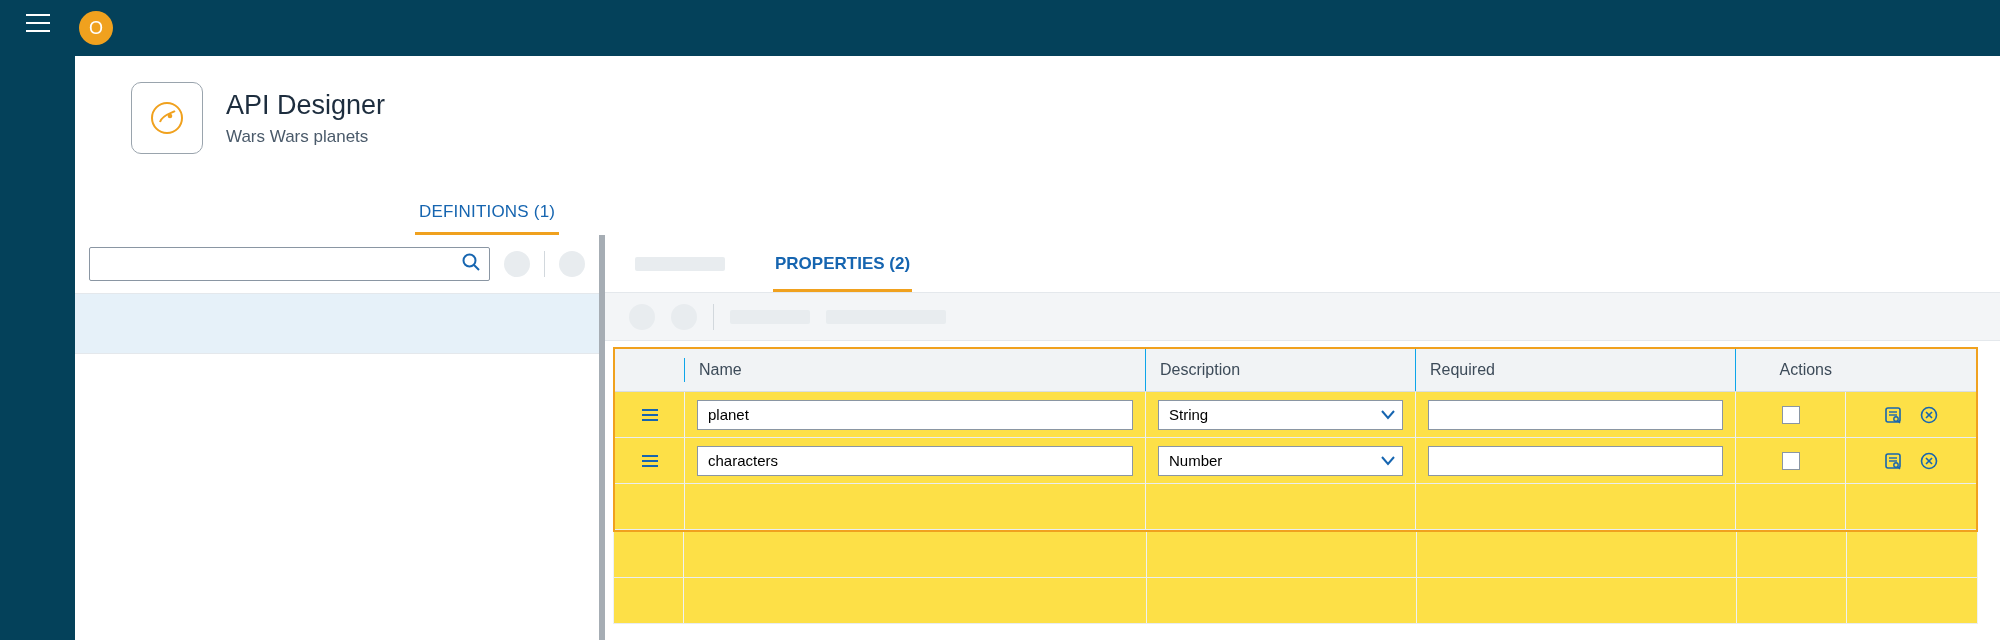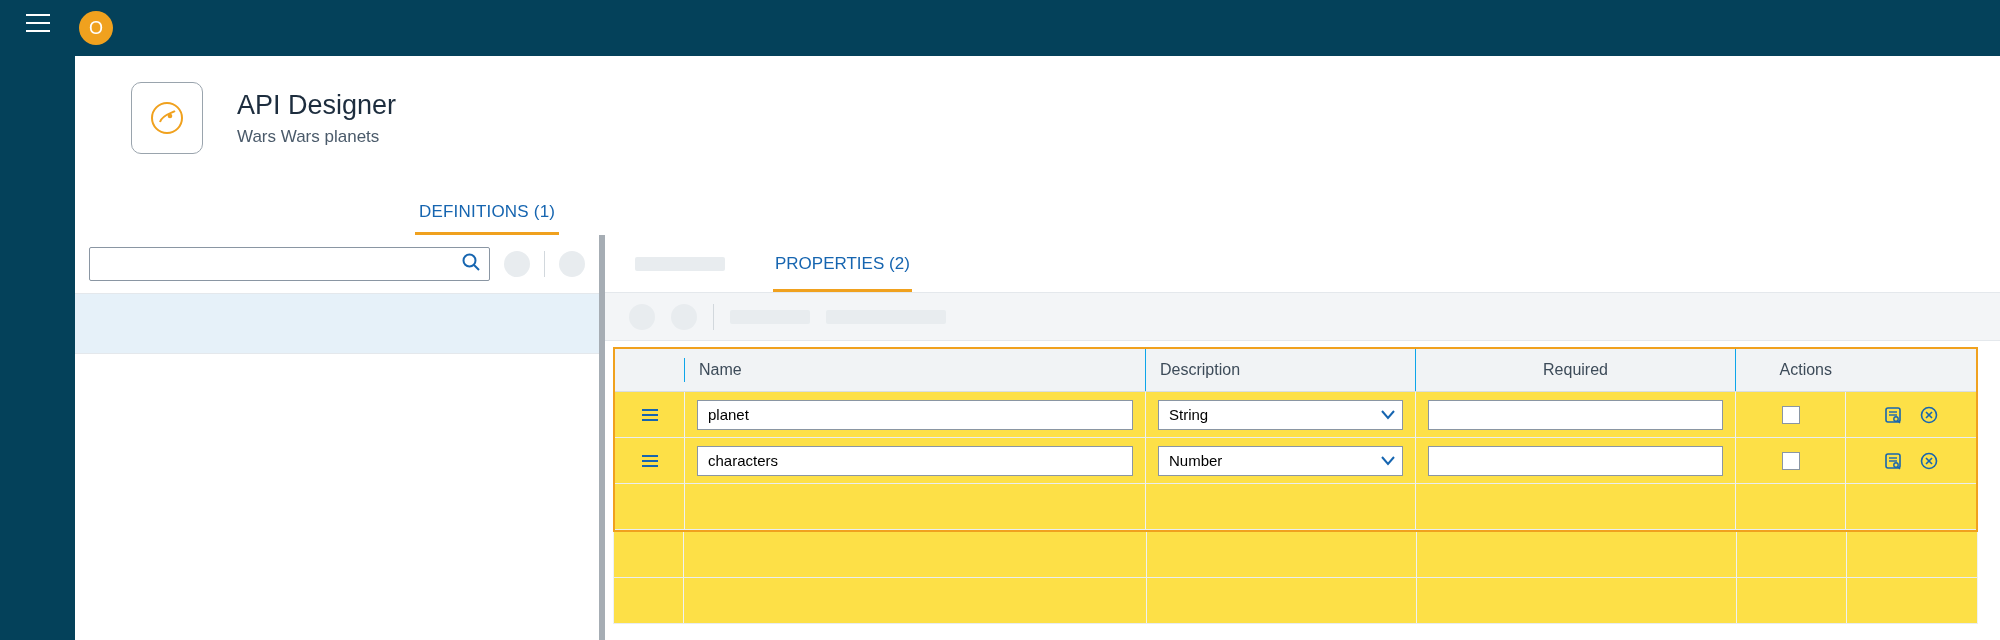--- a/index.html
+++ b/index.html
@@ -38,21 +38,21 @@
     display:flex; align-items:center; justify-content:center;
     color: #fff; font-size:18px; font-weight:400;
     margin-left: 4px;
   }
 
   .header {
     background: #fff;
     padding: 26px 40px 0 40px;
     border-bottom: none;
   }
-  .header-row { display:flex; align-items:center; gap: 34px; margin-bottom: 30px; padding-left: 16px; }
+  .header-row { display:flex; align-items:center; gap: 23px; margin-bottom: 30px; padding-left: 16px; }
   .header-icon {
     width: 72px; height: 72px;
     border: 1.5px solid #9aa4ad; border-radius: 10px;
     display:flex; align-items:center; justify-content:center;
   }
   .header-titles h1 { font-size: 27px; font-weight: 400; color:#1d2d3e; margin-bottom: 6px;}
   .header-titles .subtitle { font-size: 17px; color:#4a5a6a; }
 
   .tabs-row { display:flex; padding-left: 300px; margin-top: 40px; }
   .tab {
@@ -101,21 +101,21 @@
 
   .detail {
     flex:1; background:#fff; display:flex; flex-direction:column; min-width:0;
   }
   .detail-tabs {
     height:58px; display:flex; align-items:center; padding:0 30px; gap: 48px;
     border-bottom:1px solid #e4e8ec;
   }
   .ph-bar { height:14px; background:#e8ecef; border-radius:2px; }
   .detail-tab {
-    color:#1665b0; font-size:17px; font-weight:400;
+    color:#1665b0; font-size:17px; font-weight:700;
     padding: 18px 2px 15px 2px;
     border-bottom: 3px solid transparent;
   }
   .detail-tab.active { border-bottom-color:#f0a11e; }
 
   .detail-toolbar {
     height:48px; background:#f3f5f7;
     display:flex; align-items:center; padding:0 24px; gap:16px;
     border-bottom:1px solid #e4e8ec;
   }
@@ -128,21 +128,21 @@
     display:grid;
     grid-template-columns: 70px 1fr 270px 320px 110px 130px;
     align-items:center;
   }
   .grid-head {
     background:#f1f3f5; color:#3d4b59; font-size:16px;
     border-bottom:1px solid #d8dde2;
   }
   .grid-head > div { padding:12px 14px; border-right:1px solid #0ea5e9; }
   .grid-head > div:last-child { border-right:none; text-align:right;}
-  .grid-head .col-req, .grid-head .col-act { text-align:center; }
+  .grid-head .col-req, .grid-head .col-act { text-align:left; }
 
   .grid-row { background:#fde047; border-bottom:1px solid #e9edf0; height:46px;}
   .grid-row > div { padding:0 12px; border-right:1px solid #eef1f4; height:100%; display:flex; align-items:center;}
   .grid-row > div:last-child { border-right:none; justify-content:center; gap:18px;}
   .drag { justify-content:center; color:#1665b0; cursor:grab;}
   .drag svg line { stroke:#1665b0; stroke-width:2;}
   .inp {
     width:100%; height:30px; border:1px solid #8a96a3; padding:0 10px; font-size:15px; background:#fff;
   }
   .select-wrap { position:relative; width:100%; }

